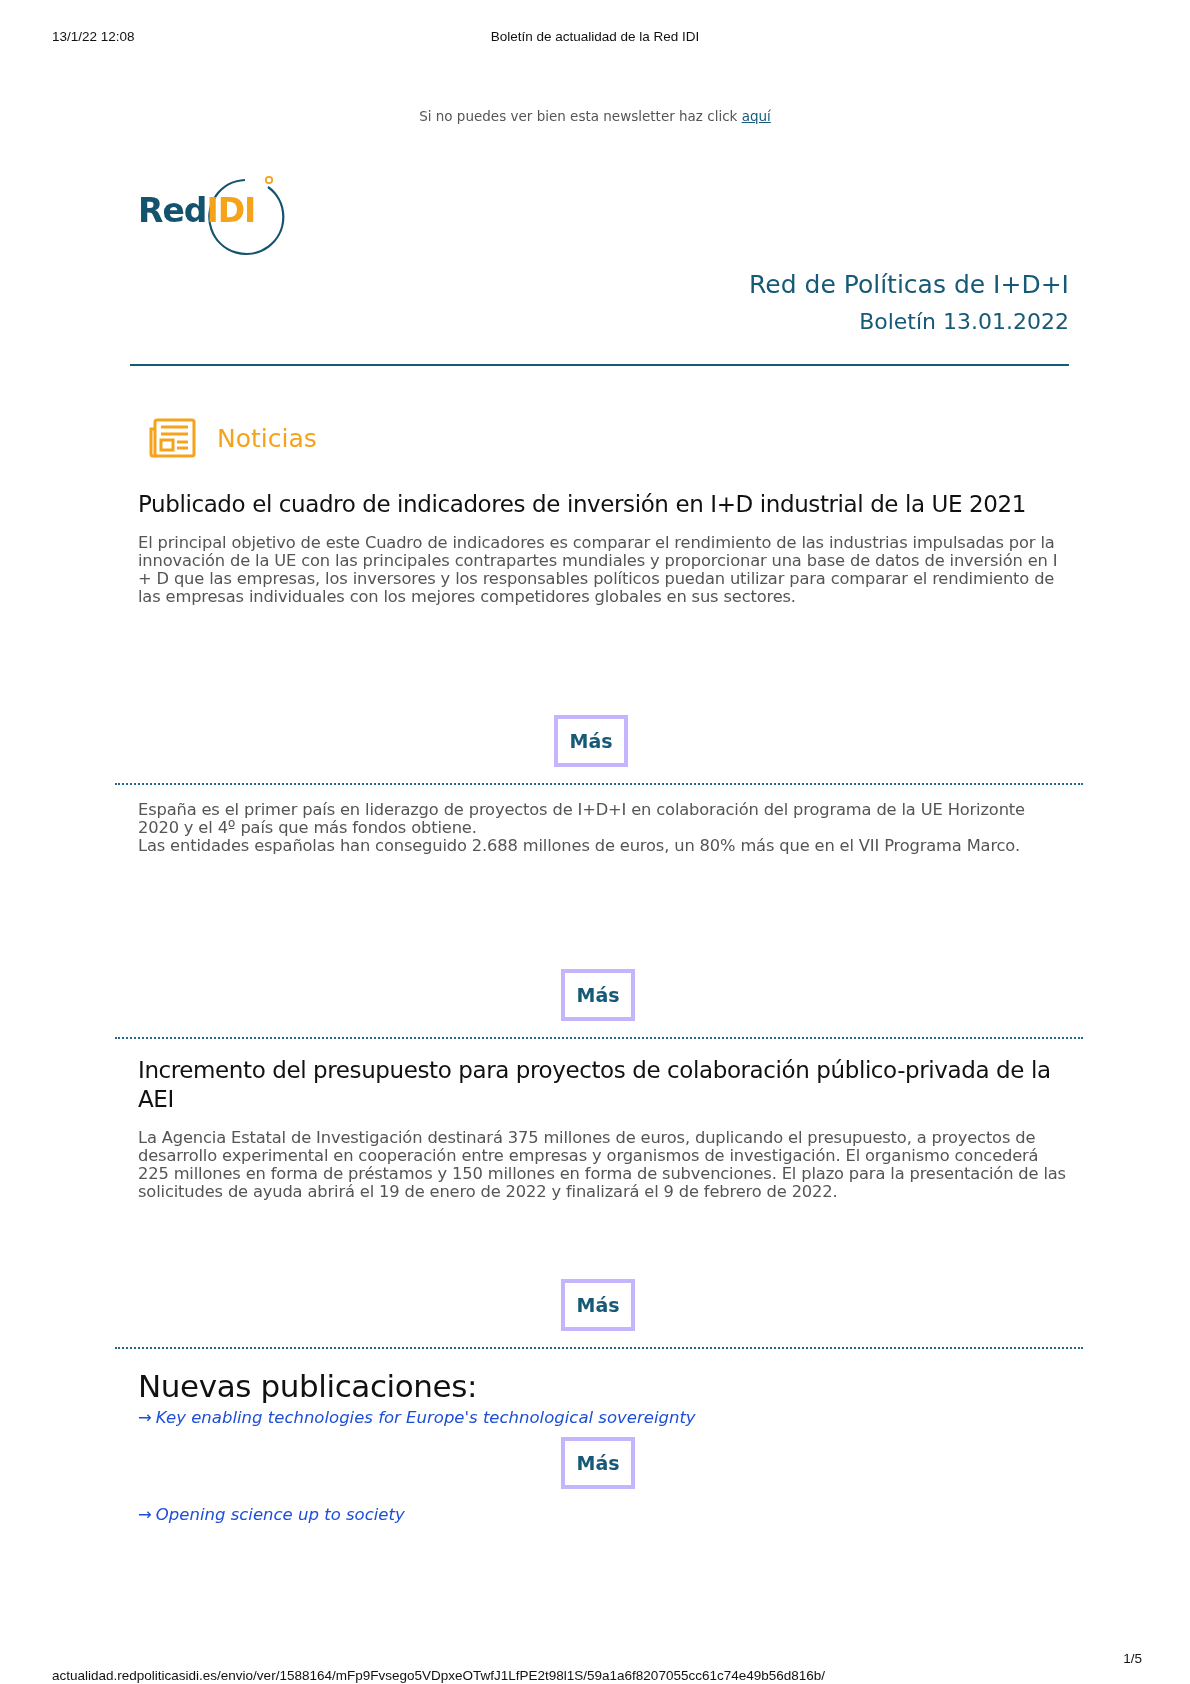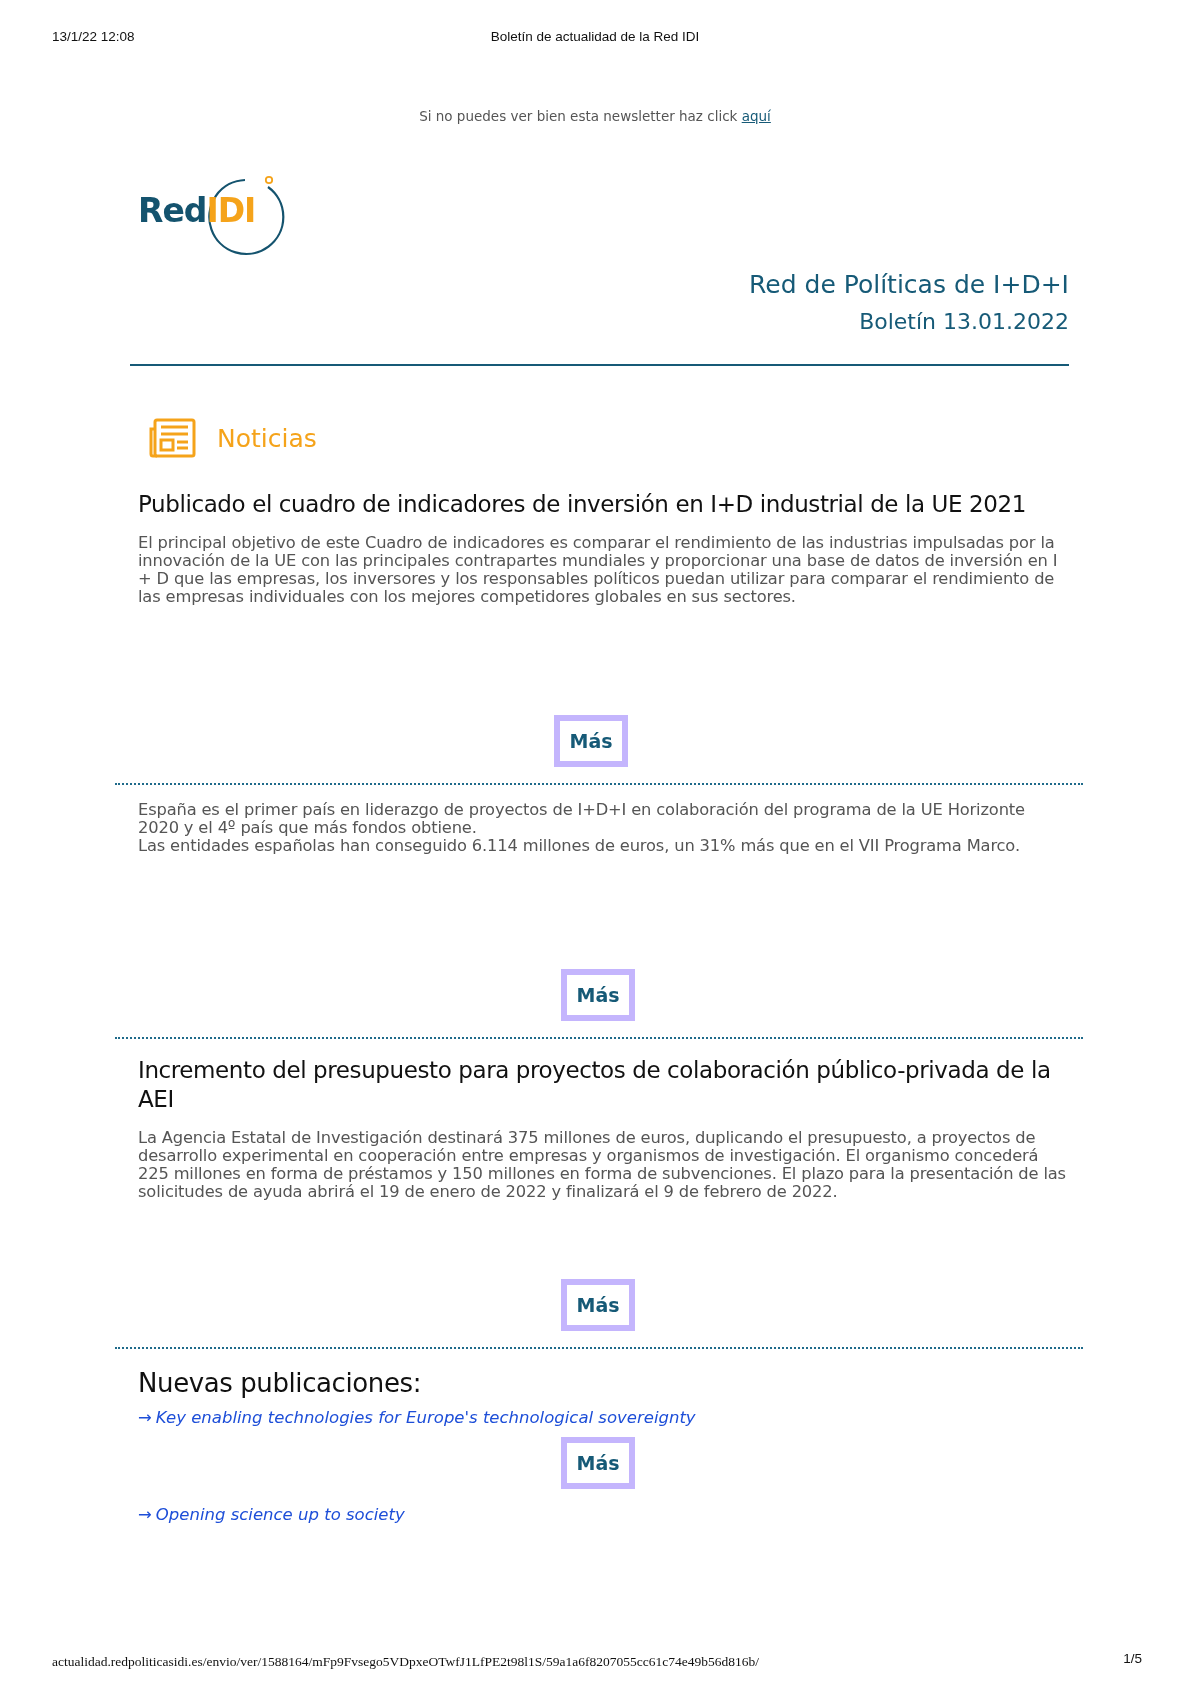--- a/index.html
+++ b/index.html
@@ -4,21 +4,21 @@
   <style>
     * { box-sizing: border-box; margin: 0; padding: 0; }
     html, body { width: 1190px; height: 1684px; background: #ffffff; }
     body { position: relative; font-family: "DejaVu Sans", sans-serif; color: #333; overflow: hidden; }
 
     .print-header { position: absolute; top: 29px; left: 0; width: 1190px; height: 20px; font-family: Liberation Sans, sans-serif; font-size: 13.5px; color: #111; }
     .print-header .date { position: absolute; left: 52px; top: 0; }
     .print-header .title { position: absolute; left: 0; width: 1190px; text-align: center; top: 0; }
 
     .print-footer { position: absolute; top: 1651px; left: 0; width: 1190px; font-family: "Liberation Sans", sans-serif; font-size: 13.5px; color: #111; }
-    .print-footer .url { position: absolute; left: 52px; top: 3px; font-family: Liberation Serif, serif; }
+    .print-footer .url { position: absolute; left: 52px; top: 17px; }
     .print-footer .page { position: absolute; right: 48px; top: 0; }
 
     .preheader { position: absolute; top: 108px; left: 0; width: 1190px; text-align: center; font-size: 13.5px; color: #555; }
     .preheader a { color: #165a77; text-decoration: underline; }
 
     .logo { position: absolute; left: 138px; top: 173px; width: 160px; height: 84px; }
     .logo-text { position: absolute; left: 0; top: 18px; font-family: "DejaVu Sans", sans-serif; font-weight: bold; font-size: 33px; letter-spacing: -1px; }
     .logo-text .red { color: #14536e; }
     .logo-text .idi { color: #f5a31a; }
     .logo svg { position: absolute; left: 0; top: 0; }
@@ -29,25 +29,25 @@
     .masthead-rule { position: absolute; left: 130px; top: 364px; width: 939px; height: 2px; background: #165a77; }
 
     .section-head { position: absolute; left: 147px; top: 417px; height: 42px; display: flex; align-items: center; }
     .section-head .icon { width: 50px; height: 42px; margin-right: 20px; }
     .section-head .label { font-size: 25px; color: #f5a31a; }
 
     .article { position: absolute; left: 138px; width: 930px; }
     .article h2 { font-size: 23px; line-height: 29px; font-weight: normal; color: #111; letter-spacing: -0.4px; margin-bottom: 15px; }
     .article p { font-size: 16.3px; line-height: 18px; color: #555; letter-spacing: -0.15px; }
 
-    .more-btn { position: absolute; height: 52px; border: 6px solid #c4b5fd; color: #165a77; font-size: 19px; font-weight: bold; display: flex; align-items: center; justify-content: center; background: #fff; cursor: pointer; }
+    .more-btn { position: absolute; height: 52px; border: 4px solid #c4b5fd; color: #165a77; font-size: 19px; font-weight: bold; display: flex; align-items: center; justify-content: center; background: #fff; cursor: pointer; }
 
     .divider { position: absolute; left: 115px; width: 968px; height: 0; border-top: 2px dotted #1f6a8a; }
 
-    .pubs-title { position: absolute; left: 138px; top: 1368px; font-size: 26px; color: #111; letter-spacing: -0.4px; }
+    .pubs-title { position: absolute; left: 138px; top: 1368px; font-size: 31px; color: #111; letter-spacing: -0.4px; }
     .pub-link { position: absolute; left: 138px; font-size: 16.5px; color: #1d4ed8; font-style: italic; }
     .pub-link .arrow { font-style: normal; margin-right: 4px; }
   </style>
 </head>
 <body>
 
 <div class="print-header">
   <span class="date">13/1/22 12:08</span>
   <span class="title">Boletín de actualidad de la Red IDI</span>
 </div>
@@ -89,21 +89,21 @@
 
 <div class="article" style="top:490px;">
   <h2>Publicado el cuadro de indicadores de inversión en I+D industrial de la UE 2021</h2>
   <p>El principal objetivo de este Cuadro de indicadores es comparar el rendimiento de las industrias impulsadas por la innovación de la UE con las principales contrapartes mundiales y proporcionar una base de datos de inversión en I + D que las empresas, los inversores y los responsables políticos puedan utilizar para comparar el rendimiento de las empresas individuales con los mejores competidores globales en sus sectores.</p>
 </div>
 <div class="more-btn" style="left:554px; top:715px; width:74px;">Más</div>
 <div class="divider" style="top:783px;"></div>
 
 <div class="article" style="top:801px;">
   <p>España es el primer país en liderazgo de proyectos de I+D+I en colaboración del programa de la UE Horizonte 2020 y el 4º país que más fondos obtiene.</p>
-  <p>Las entidades españolas han conseguido 6.114 millones de euros, un 31% más que en el VII Programa Marco.</p>
+  <p>Las entidades españolas han conseguido 2.688 millones de euros, un 80% más que en el VII Programa Marco.</p>
 </div>
 <div class="more-btn" style="left:561px; top:969px; width:74px;">Más</div>
 <div class="divider" style="top:1037px;"></div>
 
 <div class="article" style="top:1056px;">
   <h2>Incremento del presupuesto para proyectos de colaboración público-privada de la AEI</h2>
   <p>La Agencia Estatal de Investigación destinará 375 millones de euros, duplicando el presupuesto, a proyectos de desarrollo experimental en cooperación entre empresas y organismos de investigación. El organismo concederá 225 millones en forma de préstamos y 150 millones en forma de subvenciones. El plazo para la presentación de las solicitudes de ayuda abrirá el 19 de enero de 2022 y finalizará el 9 de febrero de 2022.</p>
 </div>
 <div class="more-btn" style="left:561px; top:1279px; width:74px;">Más</div>
 <div class="divider" style="top:1347px;"></div>

